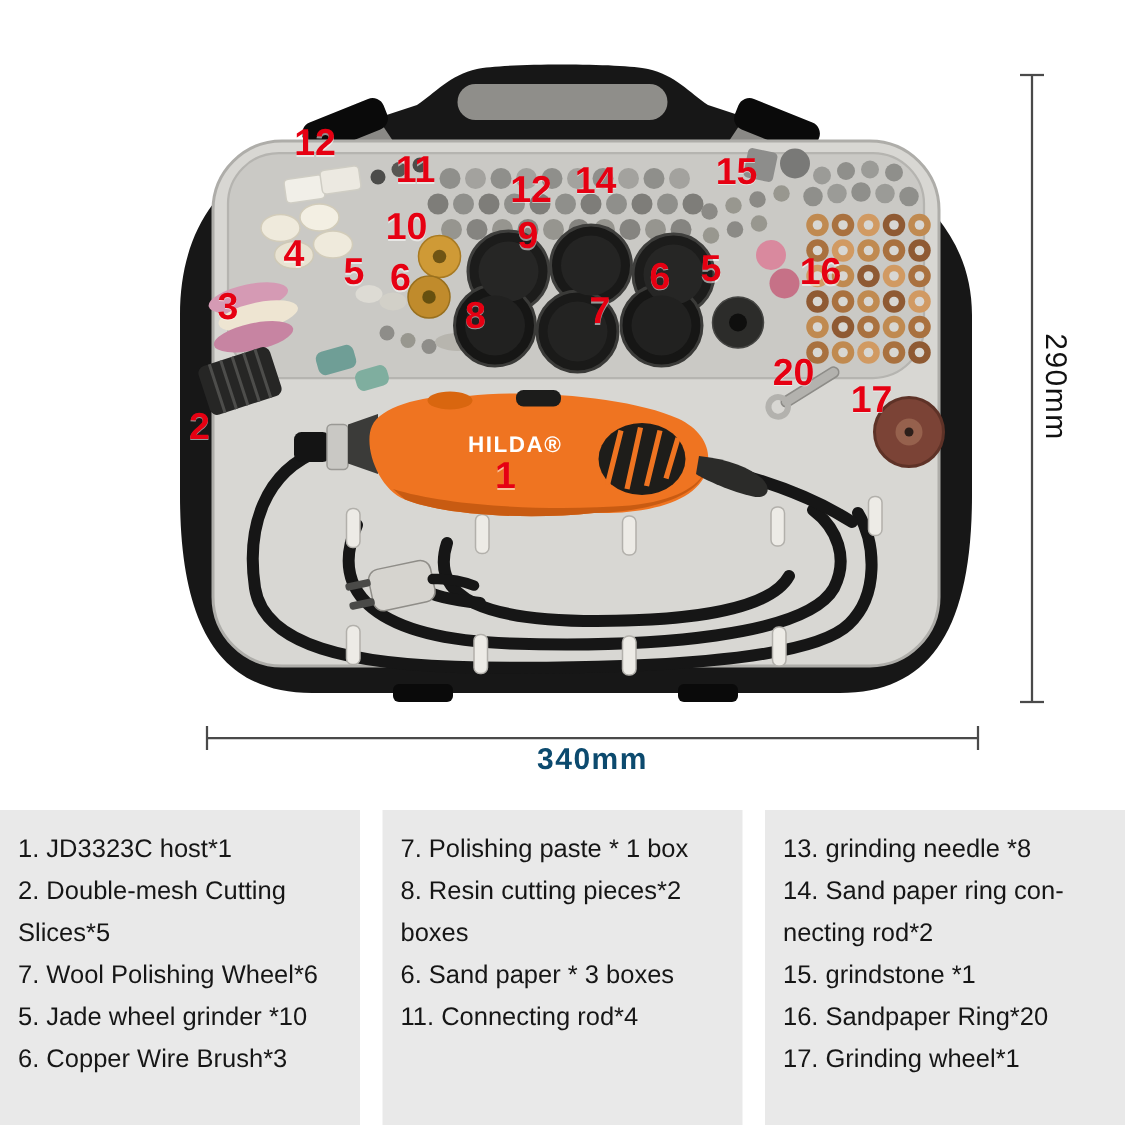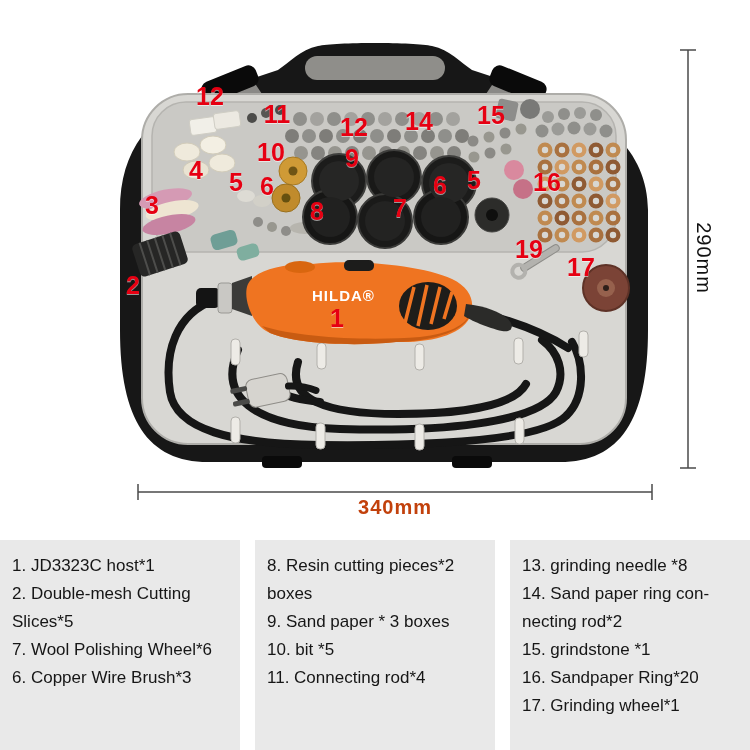--- a/index.html
+++ b/index.html
@@ -16,21 +16,21 @@
     white-space:nowrap; text-shadow:0 1px 0 rgba(255,255,255,.55);
   }
   .dim-label-v {
     position:absolute; left:703px; top:258px;
     transform:translate(-50%,-50%) rotate(90deg);
     font-size:20px; color:#111; letter-spacing:1px; white-space:nowrap;
   }
   .dim-label-h {
     position:absolute; left:395px; top:507px;
     transform:translate(-50%,-50%);
-    font-size:20px; font-weight:700; color:#c2410c; letter-spacing:1px; white-space:nowrap;
+    font-size:20px; font-weight:700; color:#0c4a6e; letter-spacing:1px; white-space:nowrap;
   }
   .legend {
     position:absolute; left:0; top:540px; width:750px; height:210px;
     display:flex; gap:15px; background:#ffffff;border-radius:29px;
   }
   .legend-col {
     flex:1 1 0; background:#e9e9e9; padding:12px 12px 0 12px; overflow:hidden;
   }
   .legend-col ul { list-style:none; margin:0; padding:0; }
   .legend-col li {
@@ -274,56 +274,57 @@
         <line x1="680" y1="468" x2="696" y2="468"></line>
         <line x1="138" y1="492" x2="652" y2="492"></line>
         <line x1="138" y1="484" x2="138" y2="500"></line>
         <line x1="652" y1="484" x2="652" y2="500"></line>
       </g>
     </svg>
 
     <span class="callout" style="left:210px;top:96px">12</span>
     <span class="callout" style="left:277px;top:114px">11</span>
     <span class="callout" style="left:354px;top:127px">12</span>
-    <span class="callout" style="left:419px;top:121px">14</span>
+    <span class="callout" style="left:397px;top:121px">14</span>
     <span class="callout" style="left:491px;top:115px">15</span>
     <span class="callout" style="left:271px;top:152px">10</span>
     <span class="callout" style="left:352px;top:158px">9</span>
     <span class="callout" style="left:196px;top:170px">4</span>
     <span class="callout" style="left:236px;top:182px">5</span>
     <span class="callout" style="left:267px;top:186px">6</span>
     <span class="callout" style="left:440px;top:185px">6</span>
     <span class="callout" style="left:474px;top:180px">5</span>
     <span class="callout" style="left:547px;top:182px">16</span>
     <span class="callout" style="left:152px;top:205px">3</span>
     <span class="callout" style="left:317px;top:211px">8</span>
     <span class="callout" style="left:400px;top:208px">7</span>
-    <span class="callout" style="left:529px;top:249px">19</span>
+    <span class="callout" style="left:529px;top:249px">20</span>
     <span class="callout" style="left:581px;top:267px">17</span>
     <span class="callout" style="left:133px;top:285px">2</span>
     <span class="callout" style="left:337px;top:318px">1</span>
 
     <span class="dim-label-v">290mm</span>
     <span class="dim-label-h">340mm</span>
   </div>
 
   <div class="legend">
     <div class="legend-col">
       <ul>
         <li>1. JD3323C host*1</li>
         <li>2. Double-mesh Cutting Slic­es*5</li>
         <li>7. Wool Polishing Wheel*6</li>
+        <li>5. Jade wheel grinder *10</li>
         <li>6. Copper Wire Brush*3</li>
       </ul>
     </div>
     <div class="legend-col">
       <ul>
+        <li>7. Polishing paste * 1 box</li>
         <li>8. Resin cutting pieces*2 boxes</li>
-        <li>9. Sand paper * 3 boxes</li>
-        <li>10. bit *5</li>
+        <li>6. Sand paper * 3 boxes</li>
         <li>11. Connecting rod*4</li>
       </ul>
     </div>
     <div class="legend-col">
       <ul>
         <li>13. grinding needle *8</li>
         <li>14. Sand paper ring con­necting rod*2</li>
         <li>15. grindstone *1</li>
         <li>16. Sandpaper Ring*20</li>
         <li>17. Grinding wheel*1</li>

